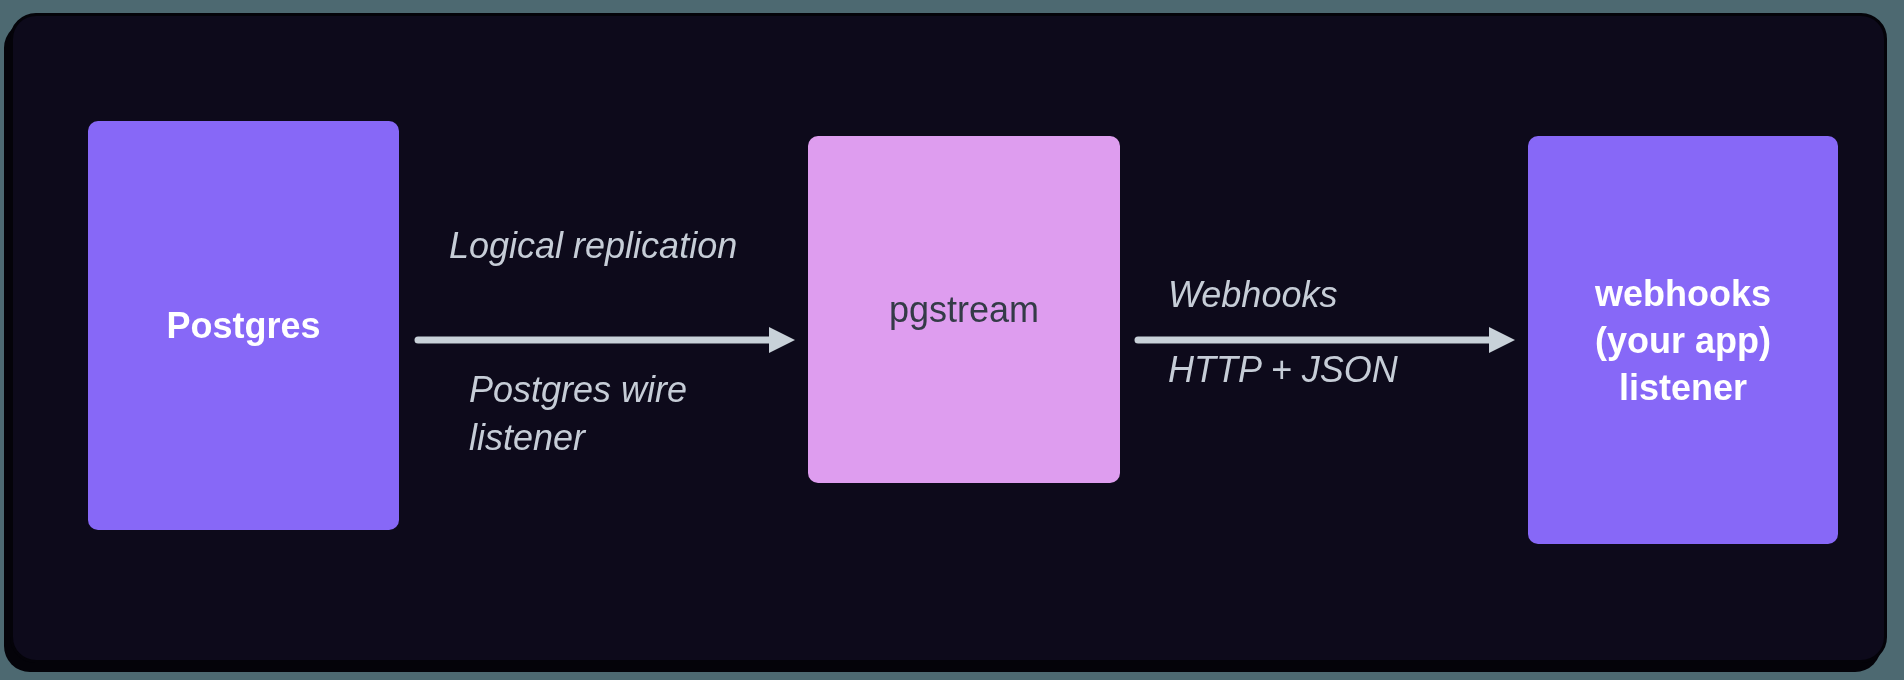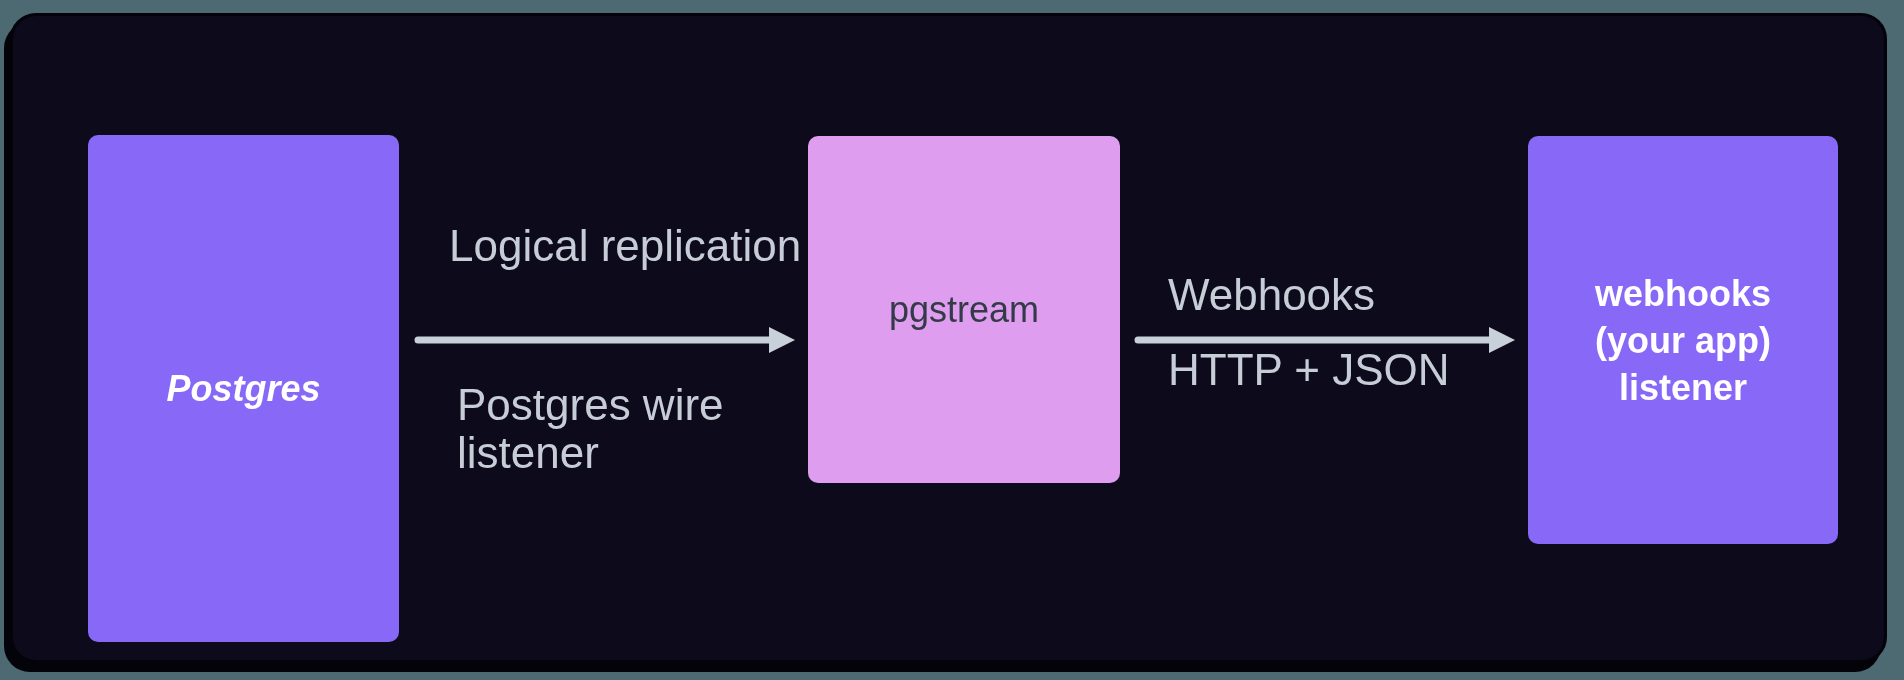--- a/index.html
+++ b/index.html
@@ -41,51 +41,51 @@
   .node {
     position: absolute;
     border-radius: 10px;
     display: flex;
     align-items: center;
     justify-content: center;
     text-align: center;
     font-size: 36px;
   }
   .node-postgres {
-    left: 75px; top: 119px; width: 311px; height: 507px;
+    left: 75px; top: 105px; width: 311px; height: 409px;
     background: var(--node-purple);
     color: var(--node-text-light);
     font-weight: 700;
-    font-style: italic;
   }
   .node-pgstream {
     left: 795px; top: 120px; width: 312px; height: 347px;
     background: var(--node-pink);
     color: var(--node-text-dark);
     font-weight: 500;
   }
   .node-listener {
     left: 1515px; top: 120px; width: 310px; height: 408px;
     background: var(--node-purple);
     color: var(--node-text-light);
     font-weight: 700;
     line-height: 47px;
   }
   .node-label-line { display: block; }
   .edge-label {
     position: absolute;
-    font-size: 44px;
+    font-size: 36px;
     font-weight: 500;
     line-height: 48px;
     color: var(--label-color);
     white-space: nowrap;
+    font-style: italic;
   }
   .edge-label .line { display: block; }
   .edge1-top    { left: 436px;  top: 206px; }
-  .edge1-bottom { left: 444px;  top: 350px; margin-top: 15px; }
+  .edge1-bottom { left: 456px;  top: 350px; }
   .edge2-top    { left: 1155px; top: 255px; }
   .edge2-bottom { left: 1155px; top: 330px; }
   .arrow {
     position: absolute;
     width: 382px;
     height: 36px;
   }
   .arrow-1 { left: 400px;  top: 306px; }
   .arrow-2 { left: 1120px; top: 306px; }
   .arrow line    { stroke: var(--arrow-color); }

